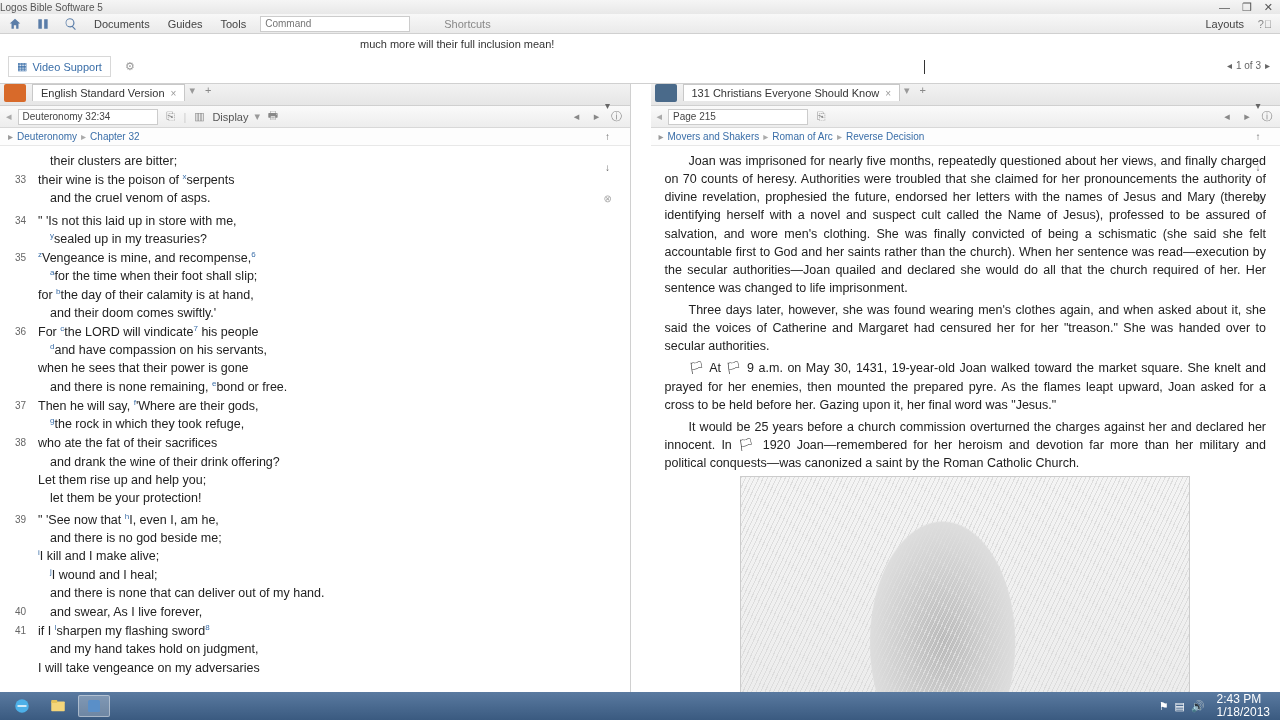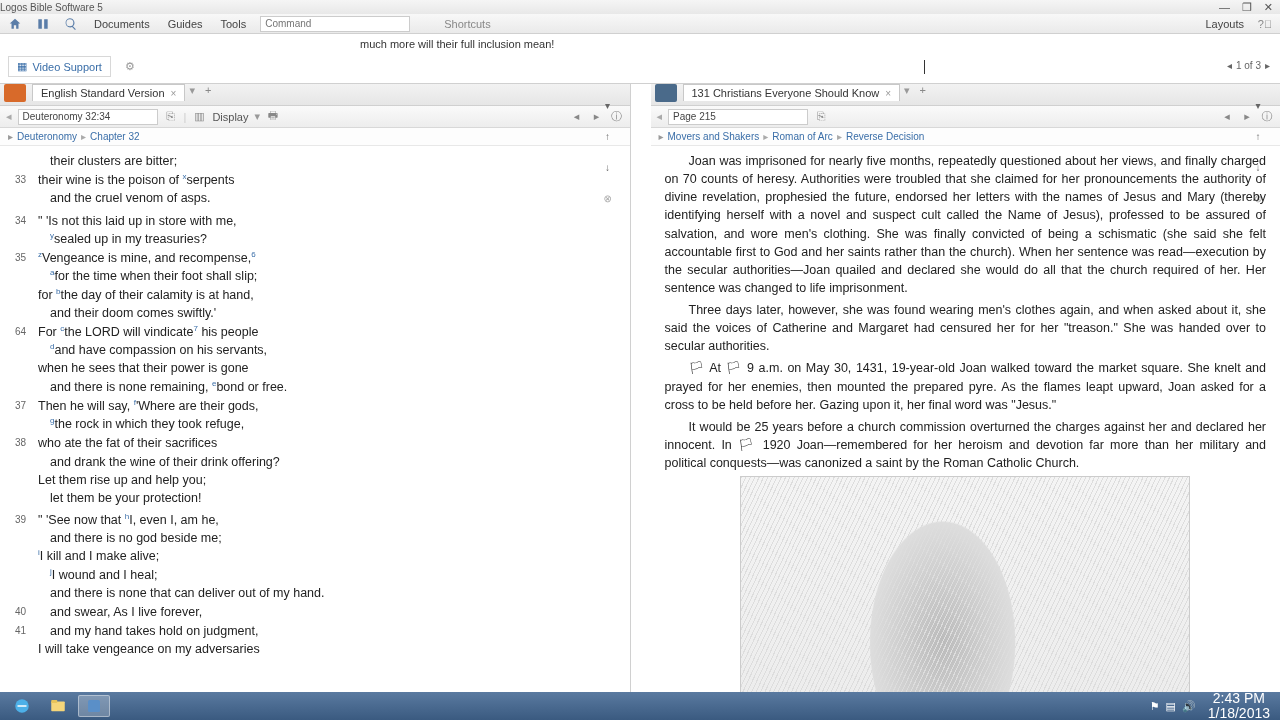--- a/index.html
+++ b/index.html
@@ -51,21 +51,21 @@
   repeating-linear-gradient(115deg, #ddd 0 1px, transparent 1px 4px),
   radial-gradient(ellipse 120px 200px at 45% 45%, #bbb 0%, #ddd 60%, transparent 61%),
   linear-gradient(#f4f4f4,#e8e8e8);
   border: 1px solid #ccc;
   position:relative;
 }
 
 .taskbar { position: fixed; bottom: 0; left: 0; right: 0; height: 28px; background: linear-gradient(#5a7aa0,#3a5a80); display: flex; align-items: center; padding: 0 6px; gap: 4px; }
 .taskbar .tbapp { width: 32px; height: 22px; display:flex; align-items:center; justify-content:center; border-radius:2px;}
 .taskbar .tbapp.active { background: rgba(255,255,255,0.25); border:1px solid rgba(255,255,255,0.4);}
-.taskbar .tray { margin-left:auto; color:#fff; font-size:14px; display:flex; flex-direction:column; align-items:center; line-height:1.1; padding-right:4px;}
+.taskbar .tray { margin-left:auto; color:#fff; font-size:12px; display:flex; flex-direction:column; align-items:flex-start; line-height:1.1; padding-right:4px;}
 .taskbar .trayicons { display:flex; gap:6px; color:#fff; margin-right:8px; font-size:11px;}
 
 .hsub { height: 50px; background:#fff; border-bottom:1px solid #d0d0d0; position:relative;}
 .hsub .trunc2 { position:absolute; left:360px; top:4px; font-size:11px; color:#333;}
 .hsub .vsrow { position:absolute; left:8px; top:22px; display:flex; align-items:center; gap:8px;}
 .hsub .vsrow .vsbox { display:flex; align-items:center; gap:5px; border:1px solid #d8d8d8; padding:3px 8px; color:#3a6ea8; font-size:11px;}
 .hsub .vsrow .vgear2 { color:#999; margin-left:6px;}
 .hsub .bigsearch { position:absolute; left:172px; right:54px; top:22px; height:22px; border:1px solid transparent;}
 .hsub .cursor { position:absolute; width:1px; height:14px; background:#333; left:924px; top:26px;}
 .hsub .pgr { position:absolute; right:10px; top:26px; font-size:10px; color:#666; display:flex; gap:4px;}
@@ -196,21 +196,21 @@
         <div class="verse">
           <div class="vn">35</div>
           <div class="vt">
             <span class="l1"><span class="sup">z</span>Vengeance is mine, and recompense,<span class="sup">6</span></span>
             <span class="l2"><span class="sup">a</span>for the time when their foot shall slip;</span>
             <span class="l1">for <span class="sup">b</span>the day of their calamity is at hand,</span>
             <span class="l2">and their doom comes swiftly.'</span>
           </div>
         </div>
         <div class="verse">
-          <div class="vn">64</div>
+          <div class="vn">36</div>
           <div class="vt">
             <span class="l1">For <span class="sup">c</span>the LORD will vindicate<span class="sup">7</span> his people</span>
             <span class="l2"><span class="sup">d</span>and have compassion on his servants,</span>
             <span class="l1">when he sees that their power is gone</span>
             <span class="l2">and there is none remaining, <span class="sup">e</span>bond or free.</span>
           </div>
         </div>
         <div class="verse">
           <div class="vn">37</div>
           <div class="vt">
@@ -245,20 +245,21 @@
         </div>
         <div class="verse">
           <div class="vn">40</div>
           <div class="vt">
             <span class="l2">and swear, As I live forever,</span>
           </div>
         </div>
         <div class="verse">
           <div class="vn">41</div>
           <div class="vt">
+            <span class="l1">if I <span class="sup">l</span>sharpen my flashing sword<span class="sup">8</span></span>
             <span class="l2">and my hand takes hold on judgment,</span>
             <span class="l1">I will take vengeance on my adversaries</span>
           </div>
         </div>
       </div>
   </div>
 
   <div class="panel">
     <div class="tabrow">
       <div class="bookico blue"></div>

